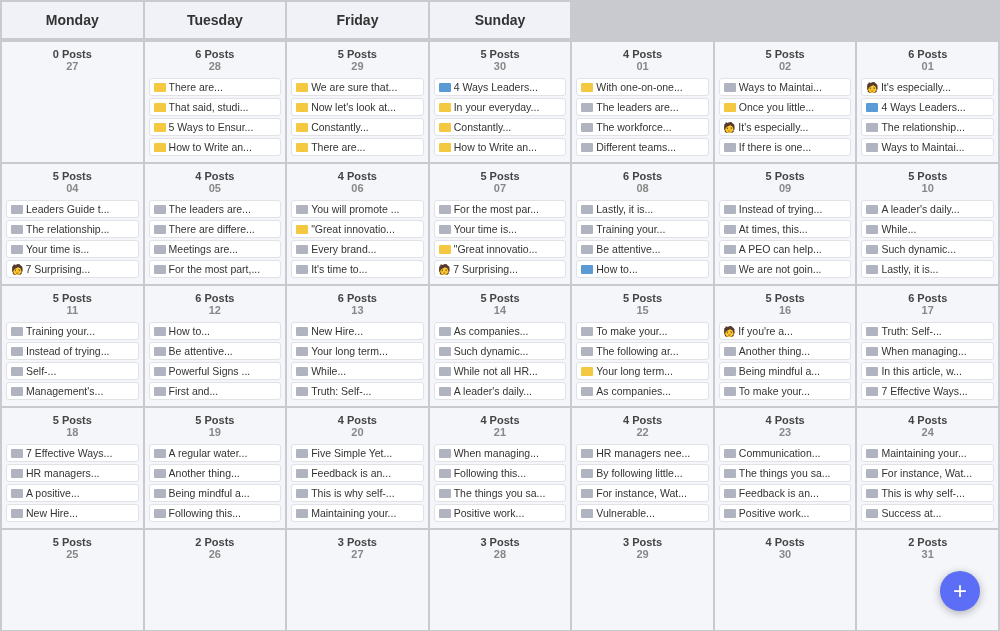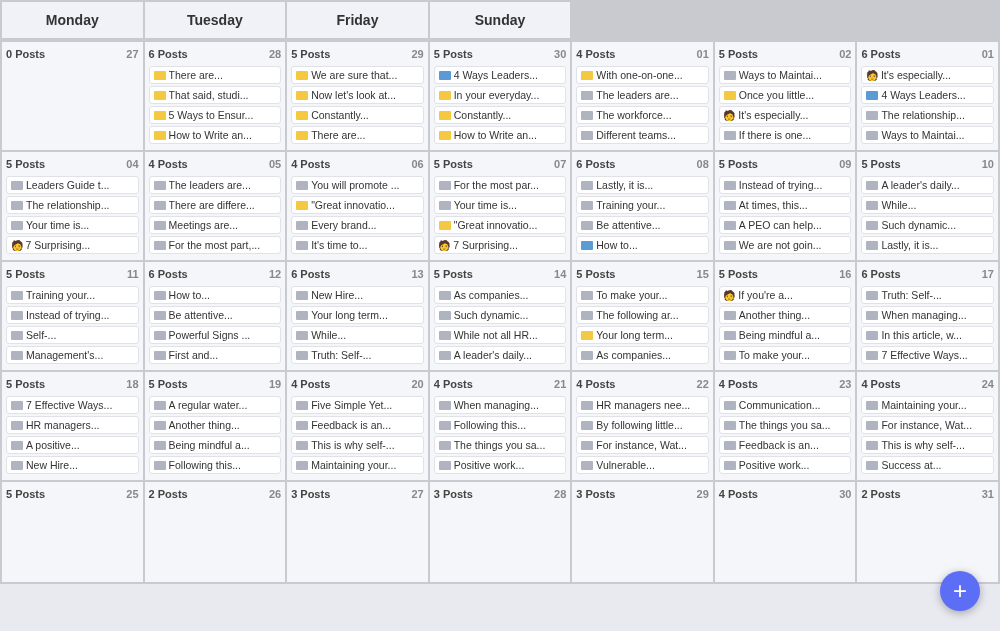--- a/index.html
+++ b/index.html
@@ -29,20 +29,21 @@
       min-height: 100px;
       padding: 4px;
       position: relative;
     }
     .day-cell-header {
       display: flex;
       justify-content: space-between;
       align-items: center;
       margin-bottom: 4px;
       padding: 2px 0;
+      flex-direction: column;
     }
     .post-count {
       font-size: 11px;
       font-weight: 600;
       color: #444;
     }
     .day-number {
       font-size: 11px;
       font-weight: 600;
       color: #888;

